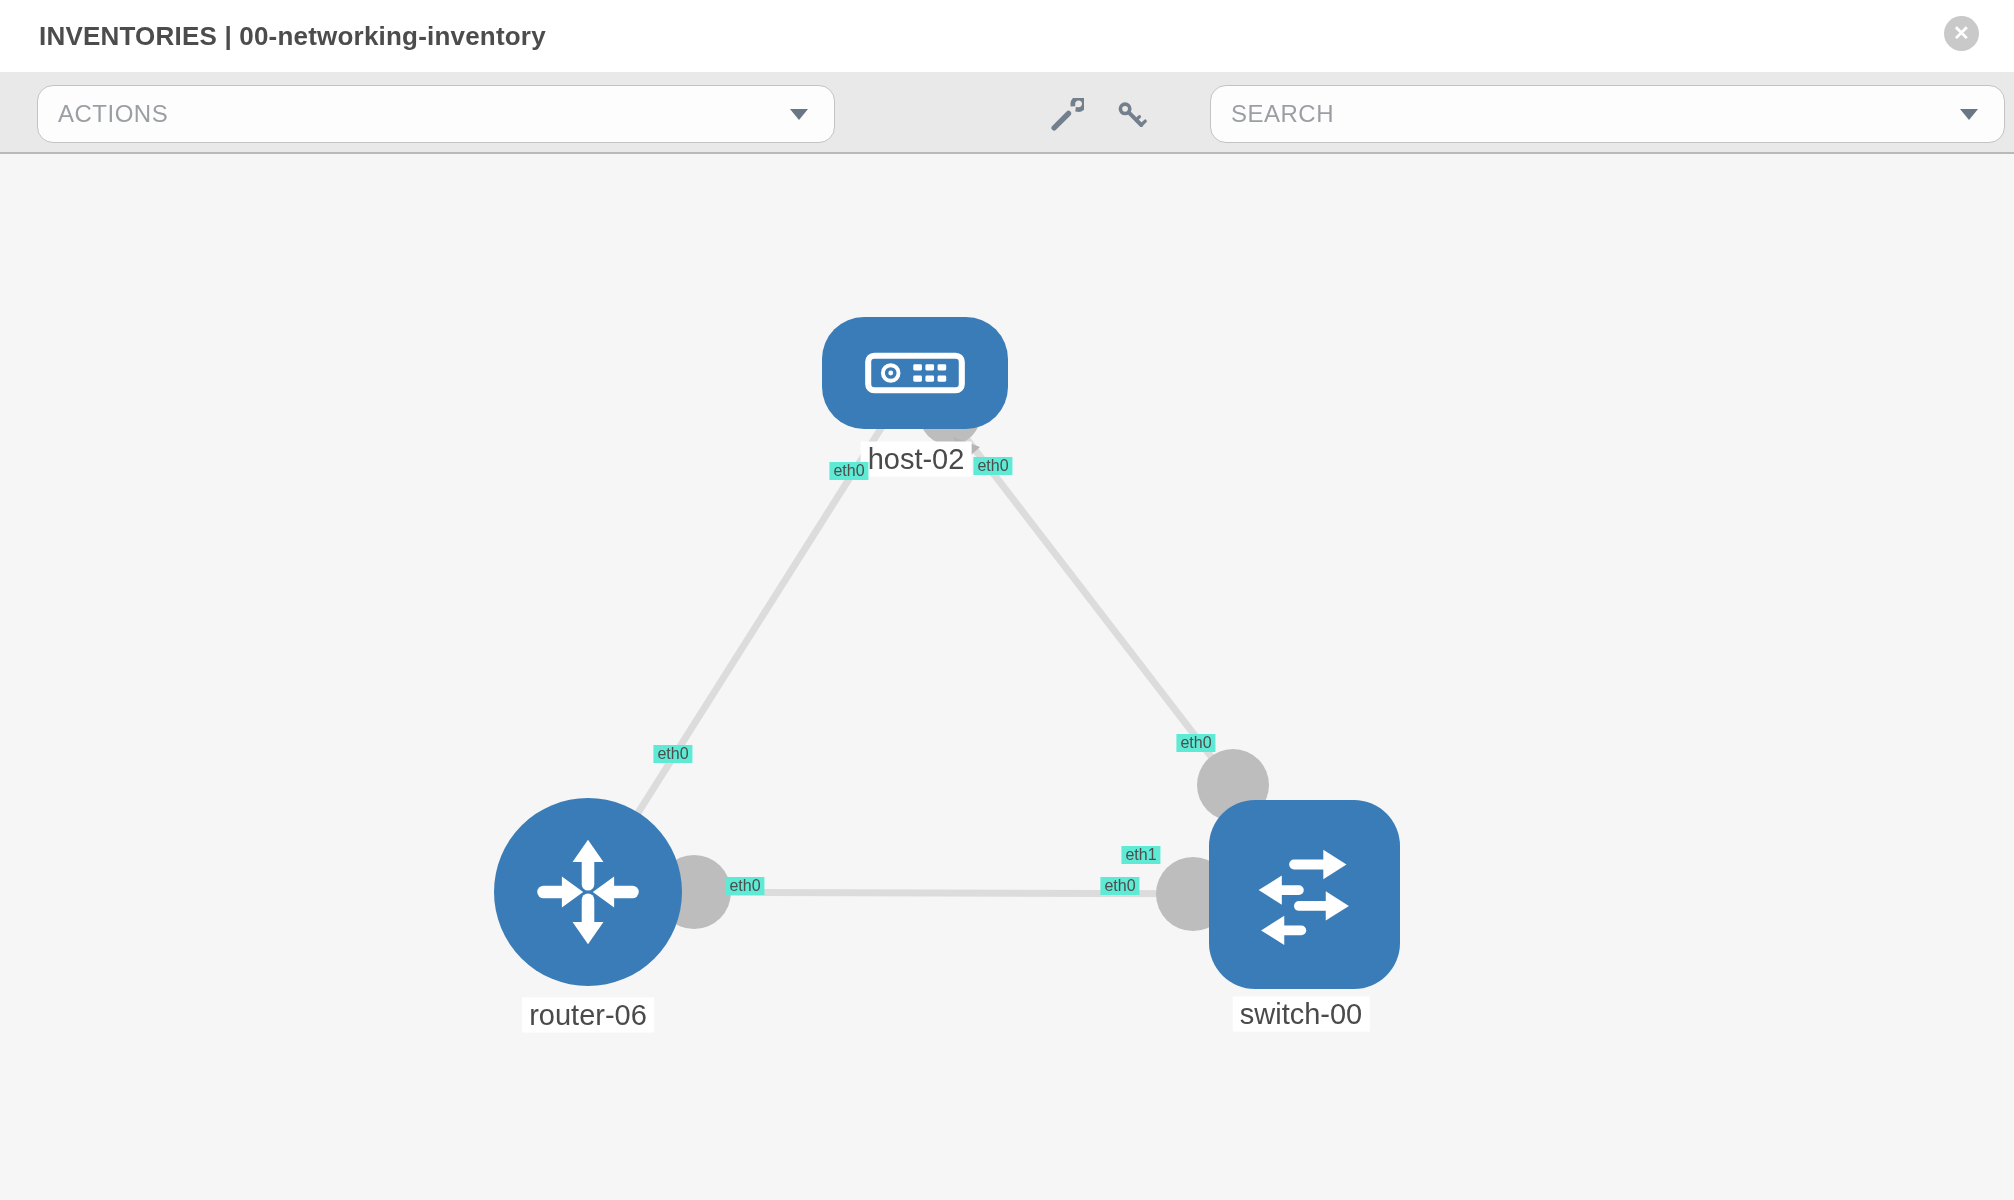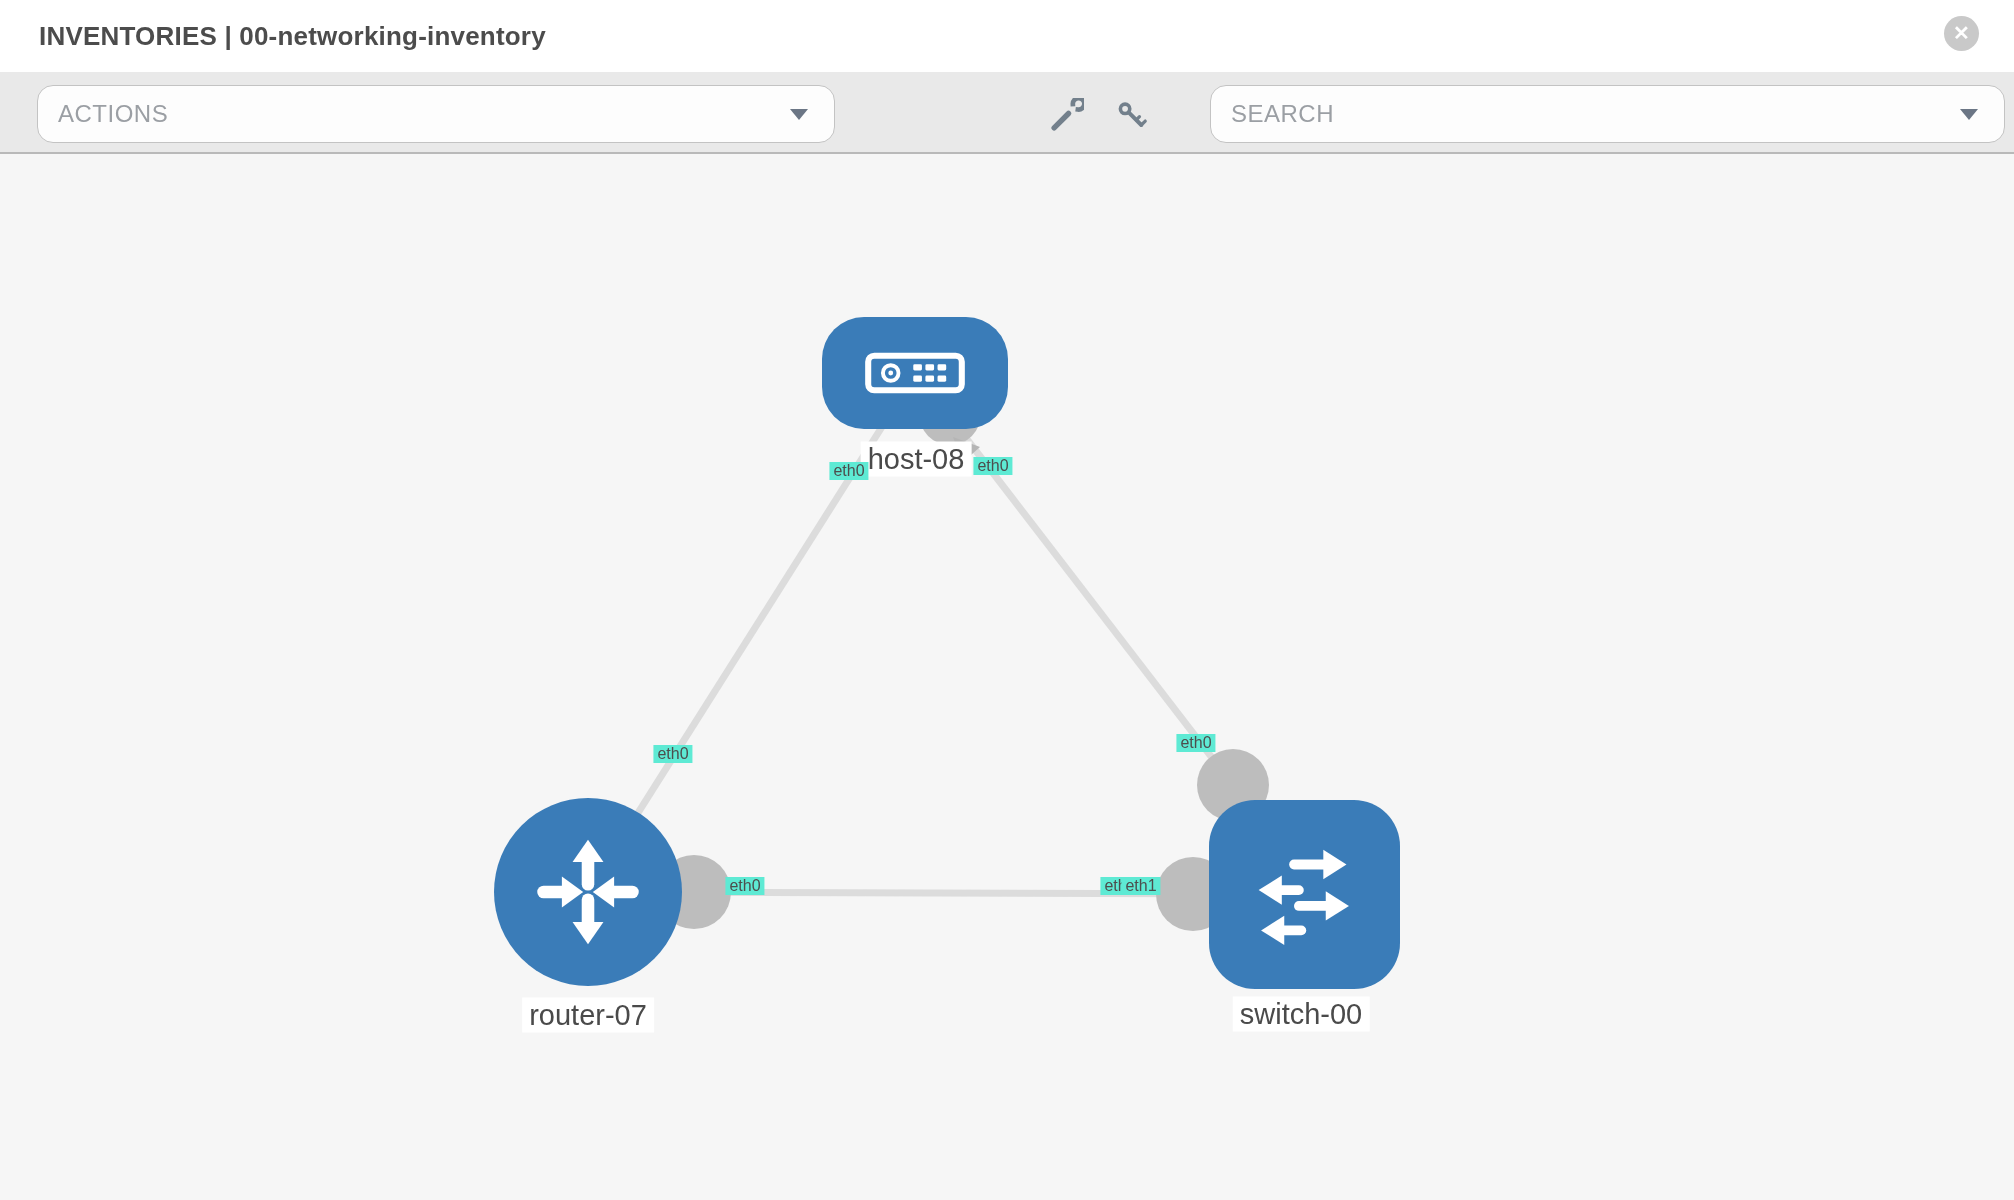--- a/index.html
+++ b/index.html
@@ -48,21 +48,21 @@
   .lbl-switch { left:1301px; top:858px; }
 
   .iface-label { position:absolute; transform:translate(-50%,-50%); background:#5eead4; color:#4d4d4d;
                  font-size:16px; padding:0 4px; white-space:nowrap; }
   .if-0 { left:849px;  top:315px; }
   .if-1 { left:993px;  top:310px; }
   .if-2 { left:673px;  top:598px; }
   .if-3 { left:1196px; top:587px; }
   .if-4 { left:745px;  top:730px; }
   .if-5 { left:1120px; top:730px; }
-  .if-6 { left:1141px; top:730px; }
+  .if-6 { left:1141px; top:699px; }
 
   
   .zoom-panel { position:absolute; left:1621px; top:928px; width:393px; height:117px;
                 background:#ffffff; border:1px solid #ababab; }
   .zoom-level { text-align:center; margin-top:10px; font-size:21px; color:#262626; }
   .zoom-row { display:flex; align-items:center; margin-top:10px; }
   .zoom-btn { background:none; border:none; font-size:34px; font-weight:bold; color:#8c8c8c;
               cursor:pointer; line-height:30px; padding:0; }
   .zoom-minus { margin-left:28px; width:30px; }
   .zoom-plus  { margin-left:13px; width:30px; }
@@ -166,22 +166,22 @@
         </g>
         <g fill="#ffffff">
           <polygon points="84,25 65,13 65,37"></polygon>
           <polygon points="12,46 31,34 31,58"></polygon>
           <polygon points="86,59 67,47 67,71"></polygon>
           <polygon points="14,79 33,67 33,91"></polygon>
         </g>
       </svg>
     </div>
 
-    <div class="node-label lbl-host">host-08</div>
-    <div class="node-label lbl-router">router-07</div>
+    <div class="node-label lbl-host">host-02</div>
+    <div class="node-label lbl-router">router-06</div>
     <div class="node-label lbl-switch">switch-00</div>
 
     <div class="iface-label if-0">eth0</div>
     <div class="iface-label if-1">eth0</div>
     <div class="iface-label if-2">eth0</div>
     <div class="iface-label if-3">eth0</div>
     <div class="iface-label if-4">eth0</div>
     <div class="iface-label if-5">eth0</div>
     <div class="iface-label if-6">eth1</div>
 

